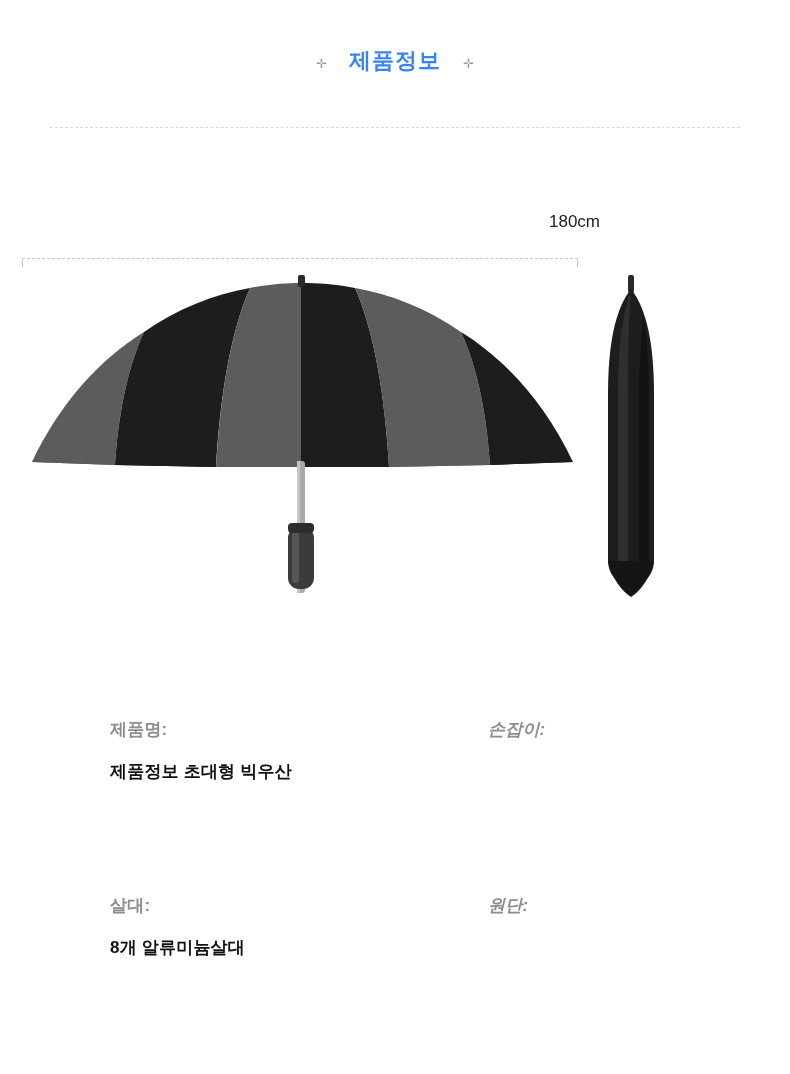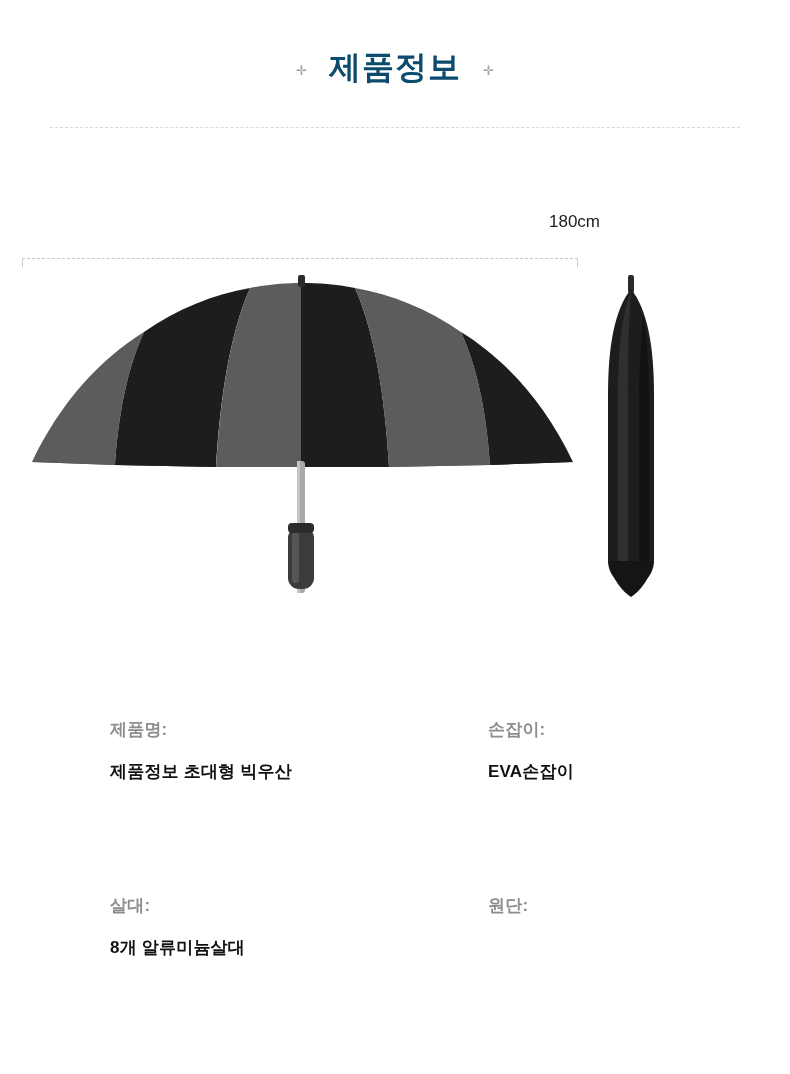--- a/index.html
+++ b/index.html
@@ -30,24 +30,24 @@
     width: 790px;
     text-align: center;
   }
   .header-inner {
     display: inline-flex;
     align-items: center;
     justify-content: center;
     gap: 22px;
   }
   .header-title {
-    font-size: 32px;
+    font-size: 22px;
     font-weight: bold;
     letter-spacing: 1px;
-    color: #0c4a6e;
+    color: #3b82f6;
   }
   .deco-plus {
     font-size: 13px;
     color: #9b9b9b;
     line-height: 1;
     transform: translateY(2px);
   }
 
   .header-rule {
     position: absolute;
@@ -116,21 +116,21 @@
     width: 688px;
     display: grid;
     grid-template-columns: 385px 385px;
     grid-template-rows: 176px auto;
     padding-left: 0;
   }
   .spec-cell {
     padding-left: 0;
   }
   .spec-cell.col-left { padding-left: 110px; }
-  .spec-cell.col-right { padding-left: 103px; }
+  .spec-cell.col-right { padding-left: 103px; font-style: italic; }
 
   .spec-label {
     font-size: 17px;
     font-weight: bold;
     color: #8d8d8d;
     margin-bottom: 19px;
     letter-spacing: 0.2px;
   }
   .spec-value {
     font-size: 17px;
@@ -211,21 +211,20 @@
 
   <div class="specs">
 
     <div class="spec-cell col-left">
       <div class="spec-label">제품명:</div>
       <div class="spec-value">제품정보 초대형 빅우산</div>
     </div>
 
     <div class="spec-cell col-right">
       <div class="spec-label">손잡이:</div>
-      <div class="spec-value">EVA손잡이</div>
     </div>
 
     <div class="spec-cell col-left">
       <div class="spec-label">살대:</div>
       <div class="spec-value">8개 알류미늄살대</div>
     </div>
 
     <div class="spec-cell col-right">
       <div class="spec-label">원단:</div>
     </div>

